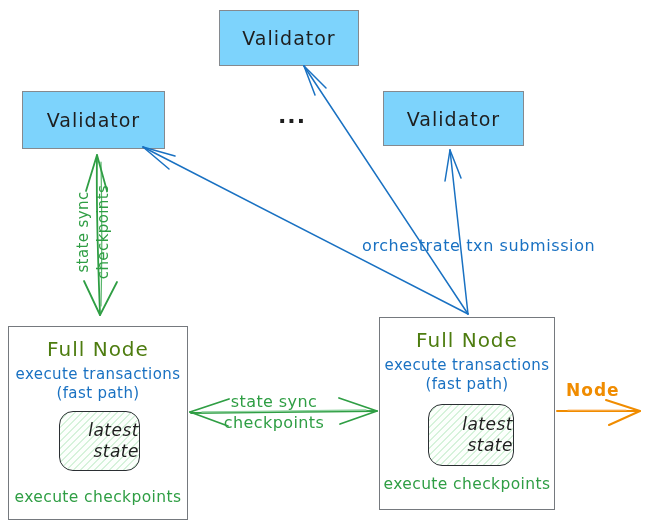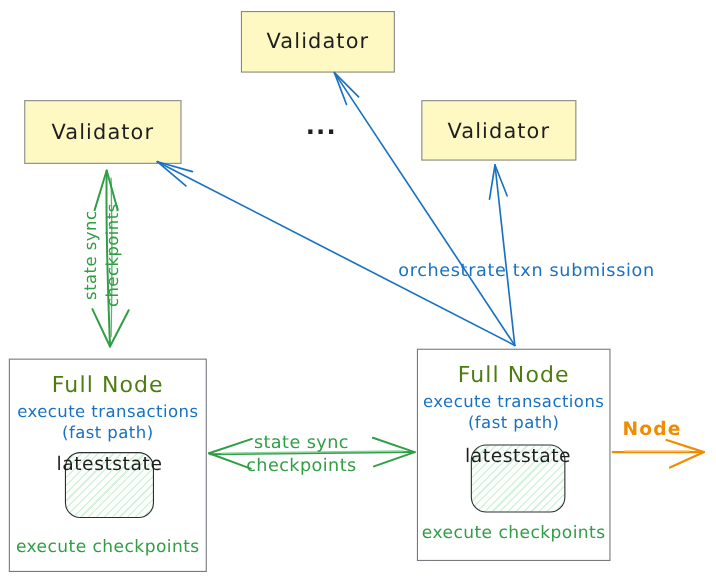--- a/index.html
+++ b/index.html
@@ -2,35 +2,35 @@
 <html><head>
 <meta charset="utf-8">
 <style>
   html,body{margin:0;padding:0;}
   body{
     width:651px;height:526px;position:relative;background:#ffffff;
     font-family:"DejaVu Sans",sans-serif;color:#1e1e1e;overflow:hidden;
   }
   
   .vbox{
-    position:absolute;background:#fef9c3;border:1.7px solid #85898e;
+    position:absolute;background:#7dd3fc;border:1.7px solid #85898e;
     display:flex;align-items:center;justify-content:center;
     font-size:19px;letter-spacing:1px;color:#1e1e1e;
   }
   .fnbox{
     position:absolute;background:#ffffff;border:1.7px solid #75797e;
   }
   .fn-title{position:absolute;left:0;right:0;text-align:center;font-size:20px;letter-spacing:1px;color:#4d7c0f;}
   .fn-exec{position:absolute;left:0;right:0;text-align:center;font-size:15px;letter-spacing:.4px;color:#1971c2;}
   .fn-chk{position:absolute;left:0;right:0;text-align:center;font-size:15.5px;letter-spacing:.4px;color:#2f9e44;}
   .statebox{
     position:absolute;border:1.7px solid #2b2f33;border-radius:14px;
     background:repeating-linear-gradient(135deg,rgba(64,192,87,.20) 0 1.4px,rgba(255,255,255,0) 1.4px 5px),#fcfffc;
-    display:flex;flex-direction:row;align-items:flex-start;justify-content:center;
-    font-size:17px;letter-spacing:.5px;color:#1e1e1e;line-height:1.25;
+    display:flex;flex-direction:column;align-items:flex-end;justify-content:center;
+    font-size:17px;letter-spacing:.5px;color:#1e1e1e;line-height:1.25;font-style:italic;
   }
   .ellipsis{position:absolute;font-size:22px;font-weight:700;letter-spacing:1px;color:#1e1e1e;}
   .lbl-green{color:#2f9e44;}
   .lbl-blue{color:#1971c2;margin-top:16px;}
   .lbl-orange{color:#f08c00;}
   .vlabel{
     position:absolute;left:93px;top:232px;transform:translate(-50%,-50%) rotate(-90deg);
     white-space:nowrap;text-align:center;font-size:15px;line-height:1.3;letter-spacing:.4px;
   }
   .hlabel{

